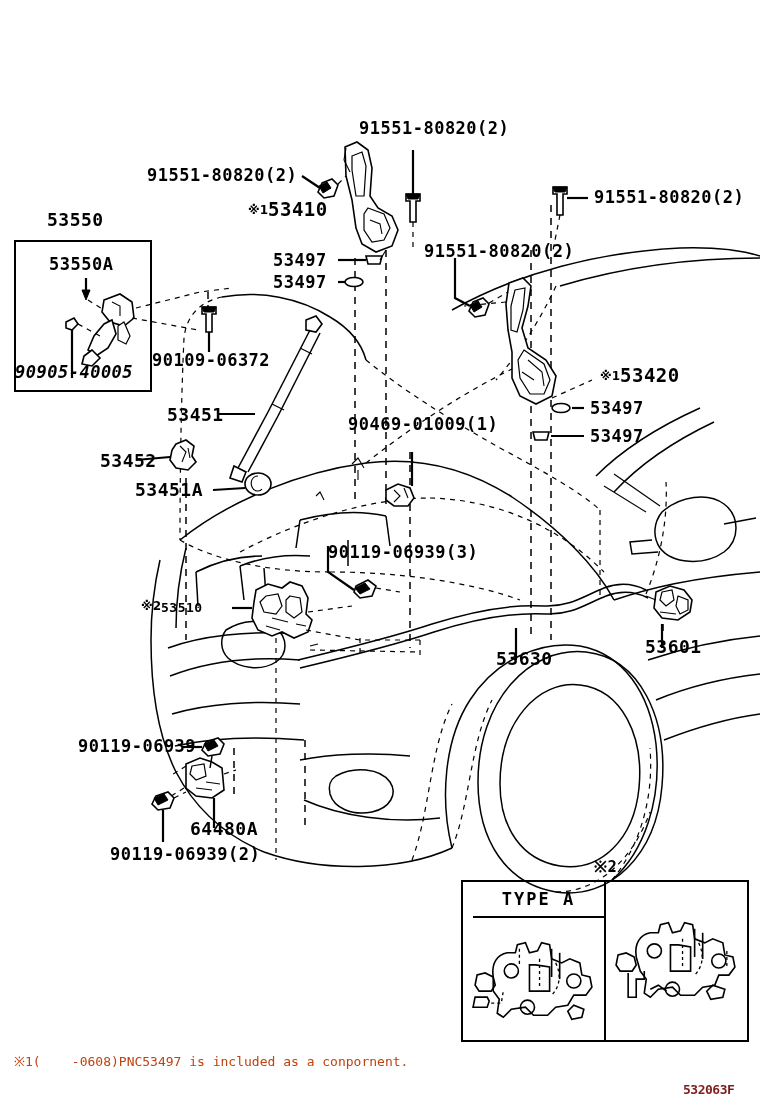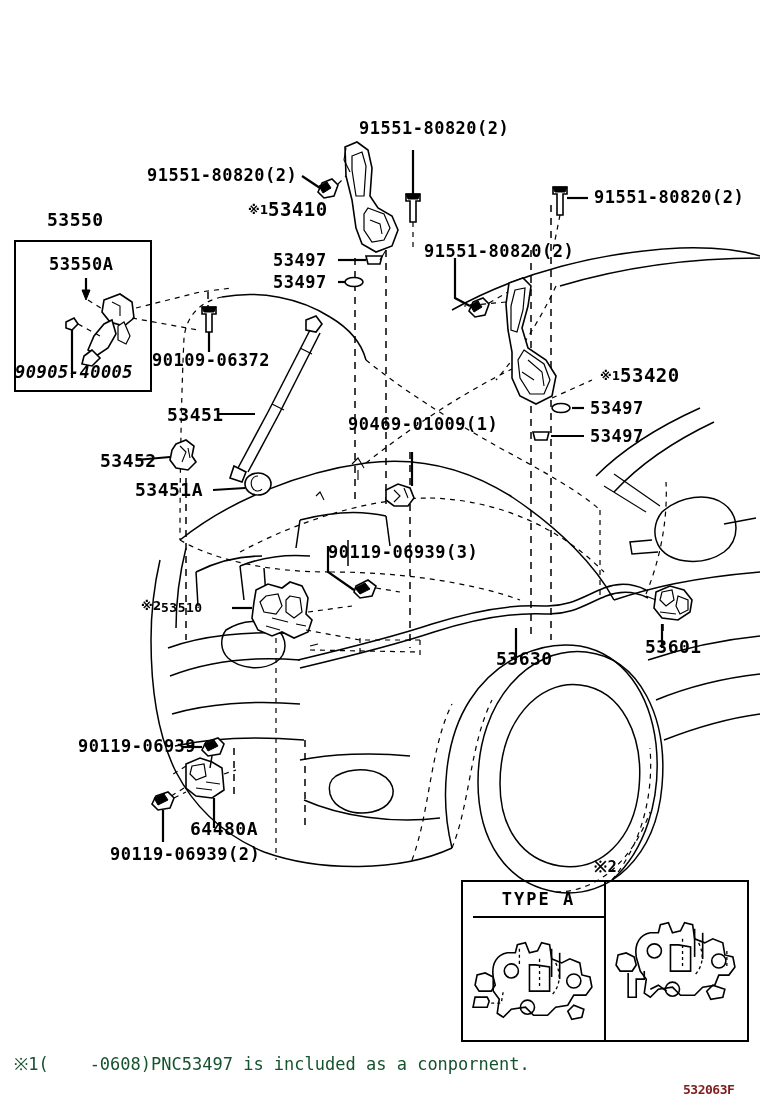--- a/index.html
+++ b/index.html
@@ -30,24 +30,24 @@
   .mark{
     font-family:"DejaVu Sans","Liberation Sans",sans-serif;
     font-size:12px;
     font-weight:bold;
     vertical-align:2px;
     letter-spacing:0;
   }
   .footnote{
     position:absolute;
     font-family:"DejaVu Sans Mono","Liberation Mono",monospace;
-    font-size:17px;
+    font-size:13px;
     letter-spacing:0px;
     white-space:pre;
-    color:#14532d;
+    color:#c2410c;
   }
   .figid{
     position:absolute;
     font-family:"DejaVu Sans Mono","Liberation Mono",monospace;
     font-size:13px;
     font-weight:bold;
     letter-spacing:-0.5px;
     color:#7f1d1d;
   }
   

